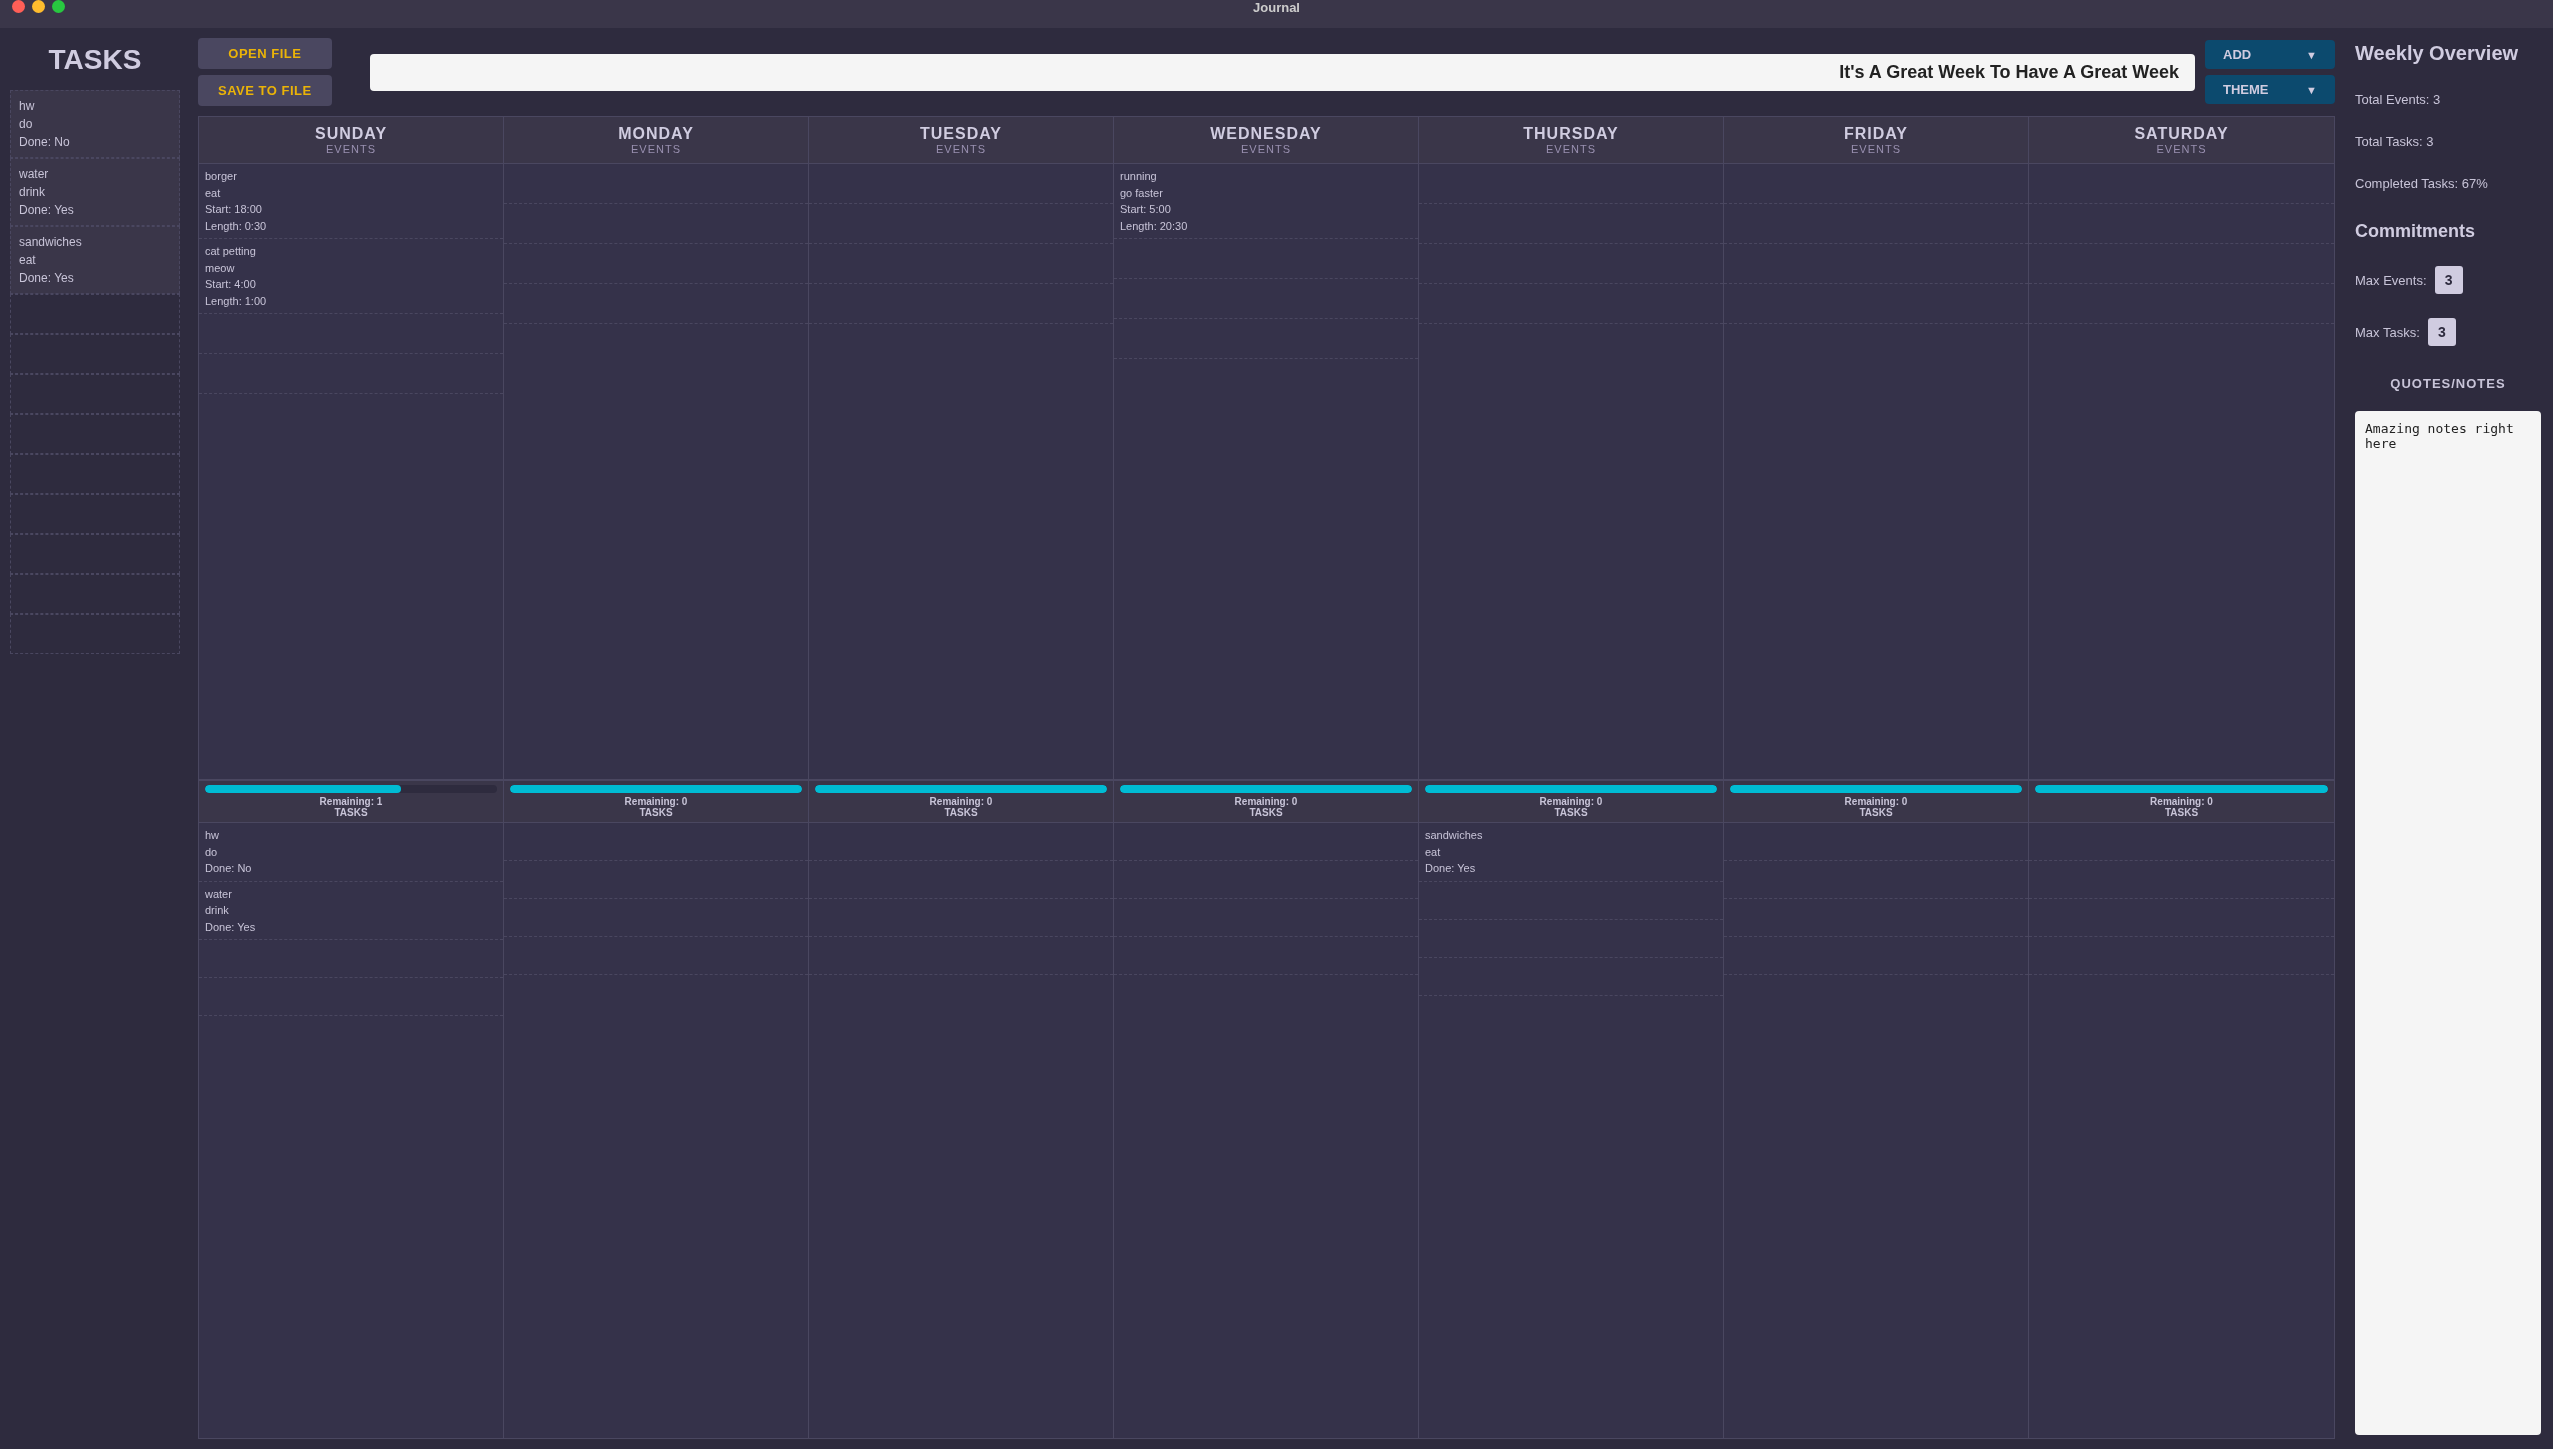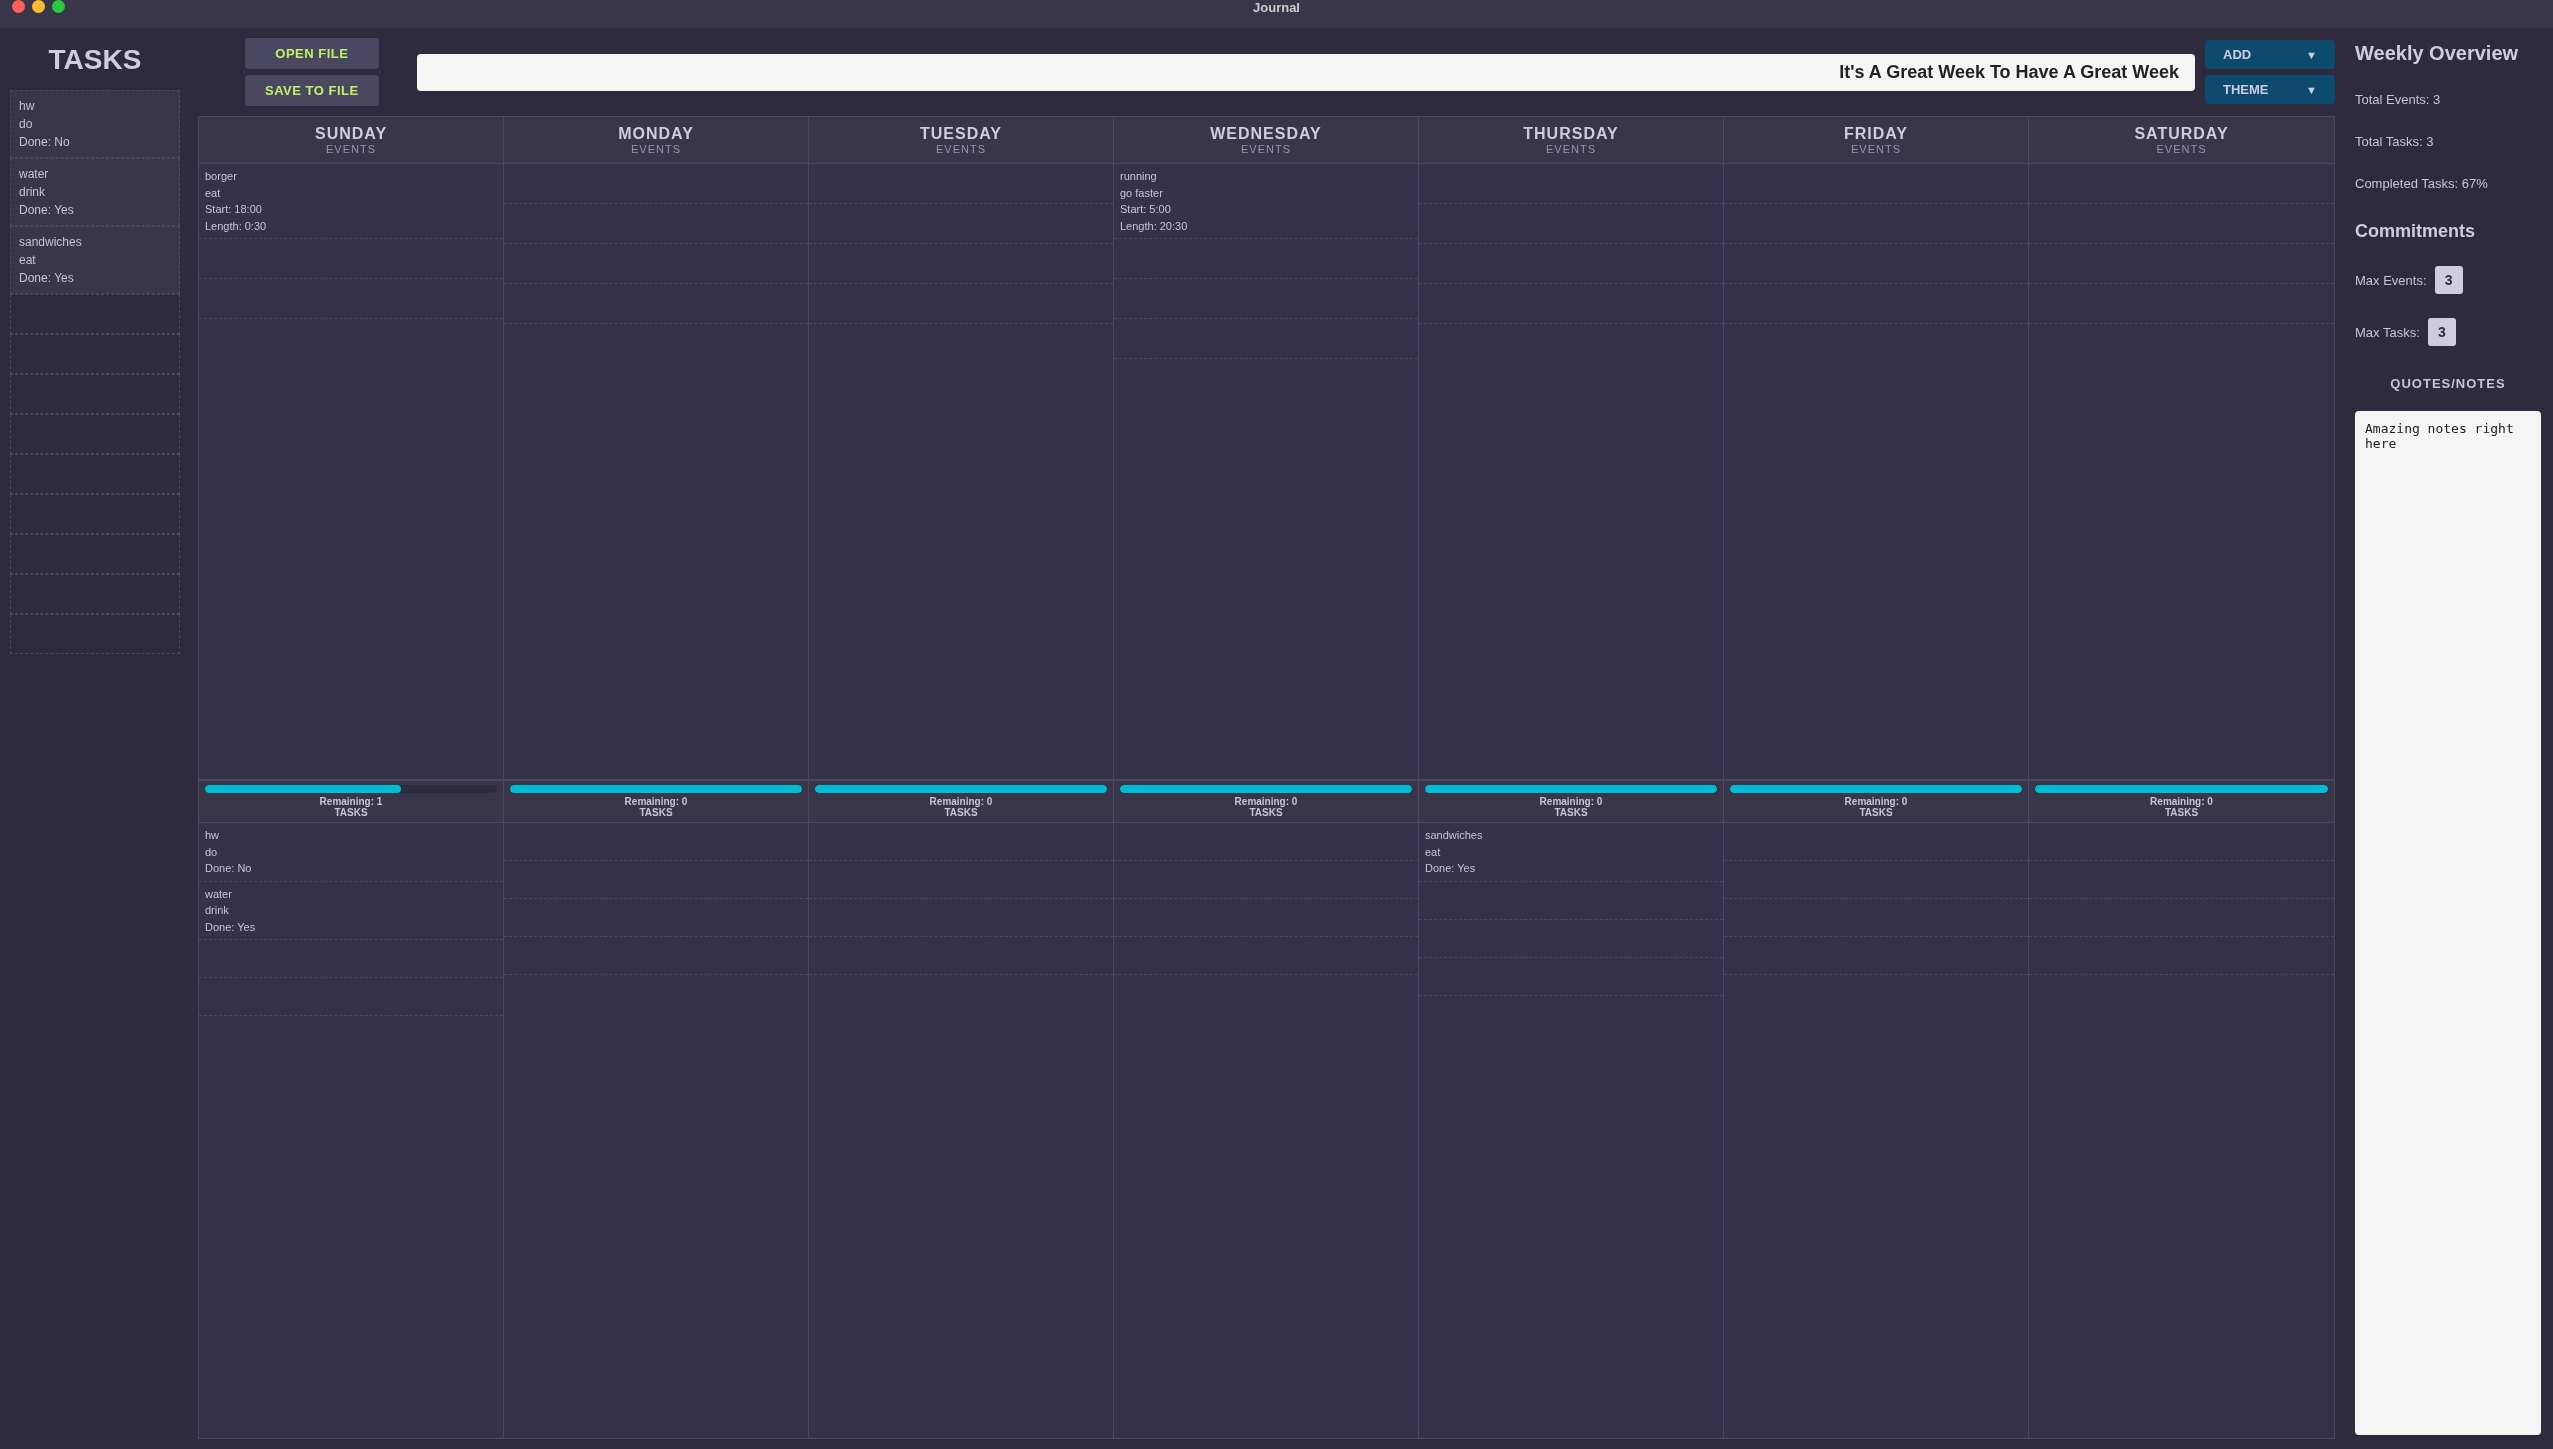--- a/index.html
+++ b/index.html
@@ -90,29 +90,28 @@
 
     
     .toolbar {
       display: flex;
       align-items: center;
       gap: 10px;
       margin-bottom: 10px;
     }
     .btn-file {
       background: #4a4760;
-      color: #bef264;
+      color: #eab308;
       border: none;
       padding: 8px 20px;
       font-size: 13px;
       font-weight: 600;
       cursor: pointer;
       border-radius: 4px;
       letter-spacing: 0.5px;
-      margin-left: 47px;
     }
     .week-title-box {
       flex: 1;
       background: #f5f5f5;
       color: #222;
       border: none;
       border-radius: 4px;
       padding: 8px 16px;
       font-size: 18px;
       font-weight: 600;
@@ -381,20 +380,24 @@
           <div class="day-column">
             <div class="day-header">
               <div class="day-name">SUNDAY</div>
               <div class="day-events-label">EVENTS</div>
             </div>
             <div class="events-section">
               <div class="event-slot" style="white-space: pre;">borger
 eat
 Start: 18:00
 Length: 0:30</div>
+              <div class="event-slot" style="white-space: pre;">cat petting
+meow
+Start: 4:00
+Length: 1:00</div>
               <div class="event-slot"></div>
               <div class="event-slot"></div>
               <div class="event-slot"></div>
             </div>
             <div class="progress-area">
       <div class="progress-bar-bg">
         <div class="progress-bar-fill" style="width:67%"></div>
       </div>
       <div class="progress-text">Remaining: 1<br>TASKS</div>
     </div>

